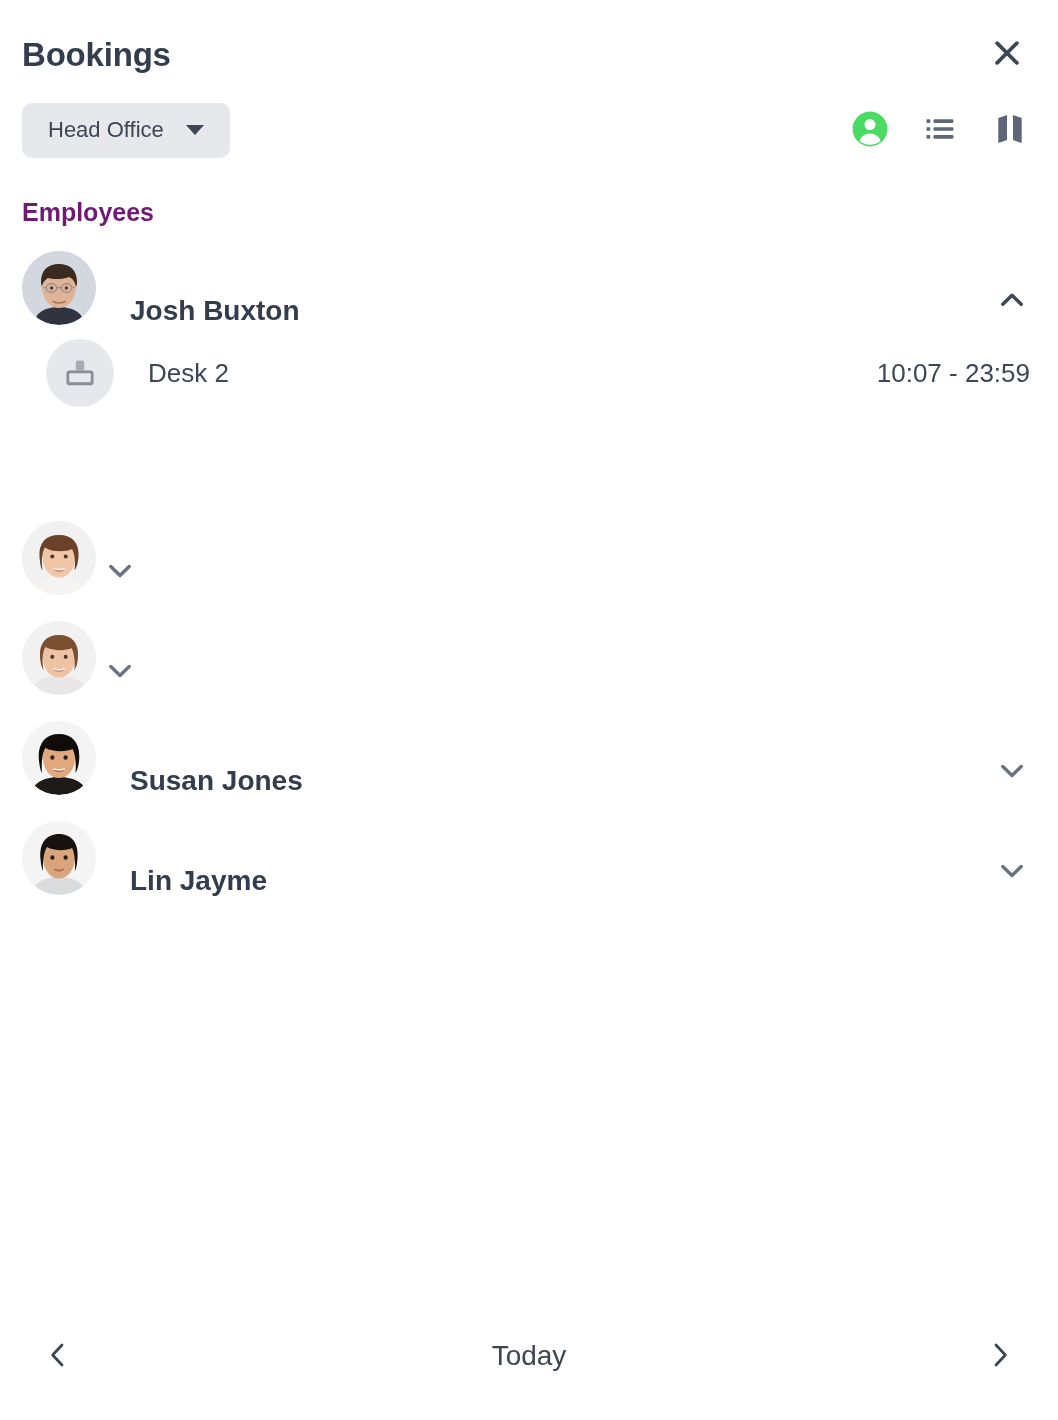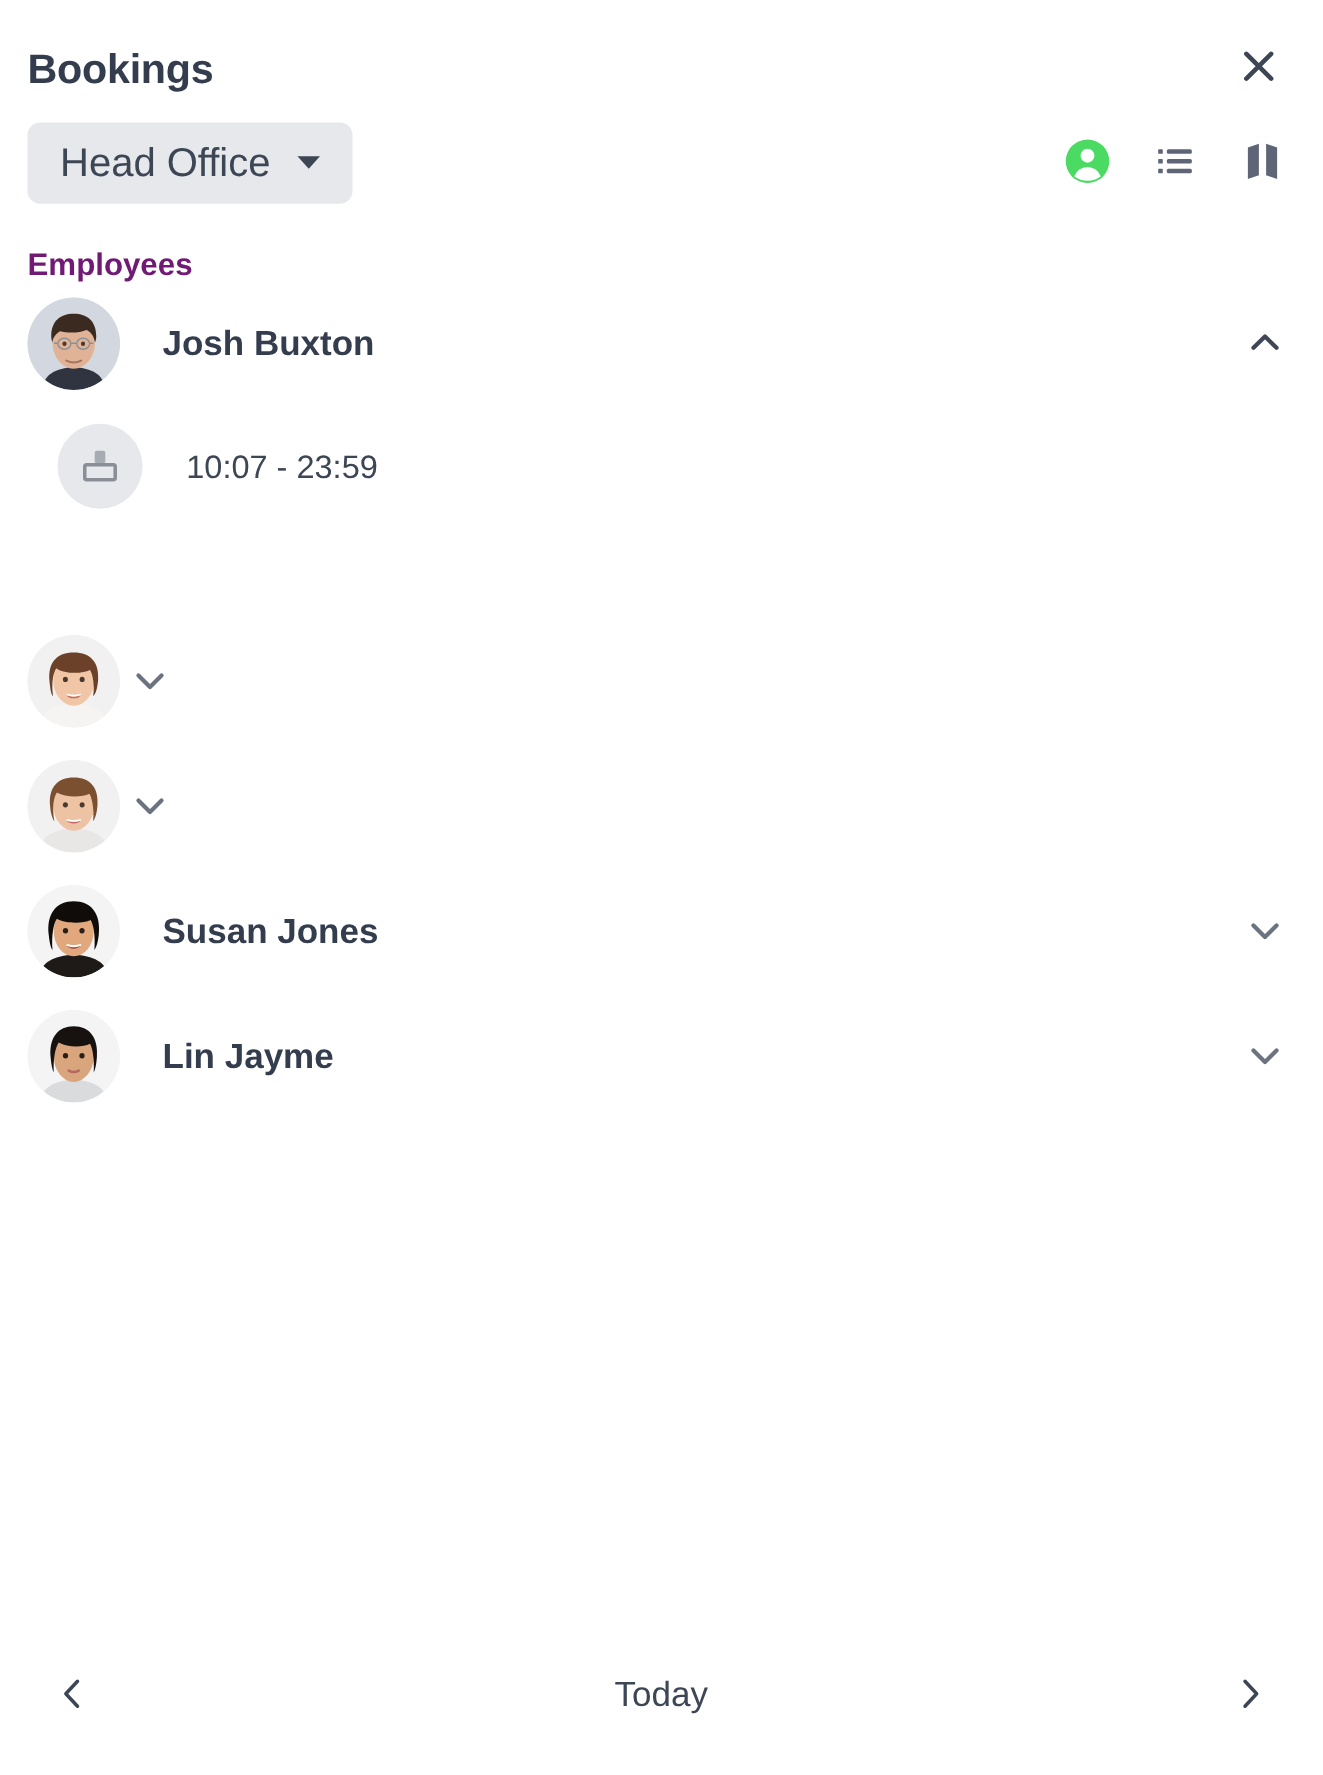--- a/index.html
+++ b/index.html
@@ -68,21 +68,21 @@
     align-items: center;
     gap: 22px;
     background: #e6e8ec;
     border: none;
     border-radius: 10px;
     padding: 16px 26px 17px 26px;
     cursor: pointer;
     font-family: inherit;
   }
   .office-select .label {
-    font-size: 32px;
+    font-size: 22px;
     color: #3d4655;
     line-height: 1;
     white-space: nowrap;
     text-align: center;
   }
   .caret-down {
     width: 0; height: 0;
     border-left: 9px solid transparent;
     border-right: 9px solid transparent;
     border-top: 10px solid #3d4655;
@@ -120,21 +120,21 @@
   
   .employee-list {
     flex: 1 1 auto;
     padding: 0 22px 0 22px;
     overflow: hidden;
   }
   .employee-block { }
 
   .employee-row {
     display: flex;
-    align-items: center;
+    align-items: flex-end;
     height: 100px;
     cursor: pointer;
     gap: 0;
   }
   .avatar {
     width: 74px;
     height: 74px;
     border-radius: 50%;
     overflow: hidden;
     flex: 0 0 74px;
@@ -328,20 +328,21 @@
       </div>
 
       <div class="bookings">
         <div class="booking-row">
           <div class="booking-icon">
             <svg width="34" height="34" viewBox="0 0 24 24" aria-hidden="true">
               <rect x="9" y="3.2" width="6" height="7.2" rx="1.2" fill="#a7abb3"></rect>
               <rect x="3.4" y="11.2" width="17.2" height="8.4" rx="1.1" fill="none" stroke="#8a8f97" stroke-width="2"></rect>
             </svg>
           </div>
+          <div class="booking-label">Desk 2</div>
           <div class="booking-time">10:07 - 23:59</div>
         </div>
       </div>
     </div>
 
     <div class="employee-block">
       <div class="employee-row">
         <div class="avatar" style="background:#f2f1f1">
           <svg viewBox="0 0 74 74" aria-hidden="true">
             <defs>

